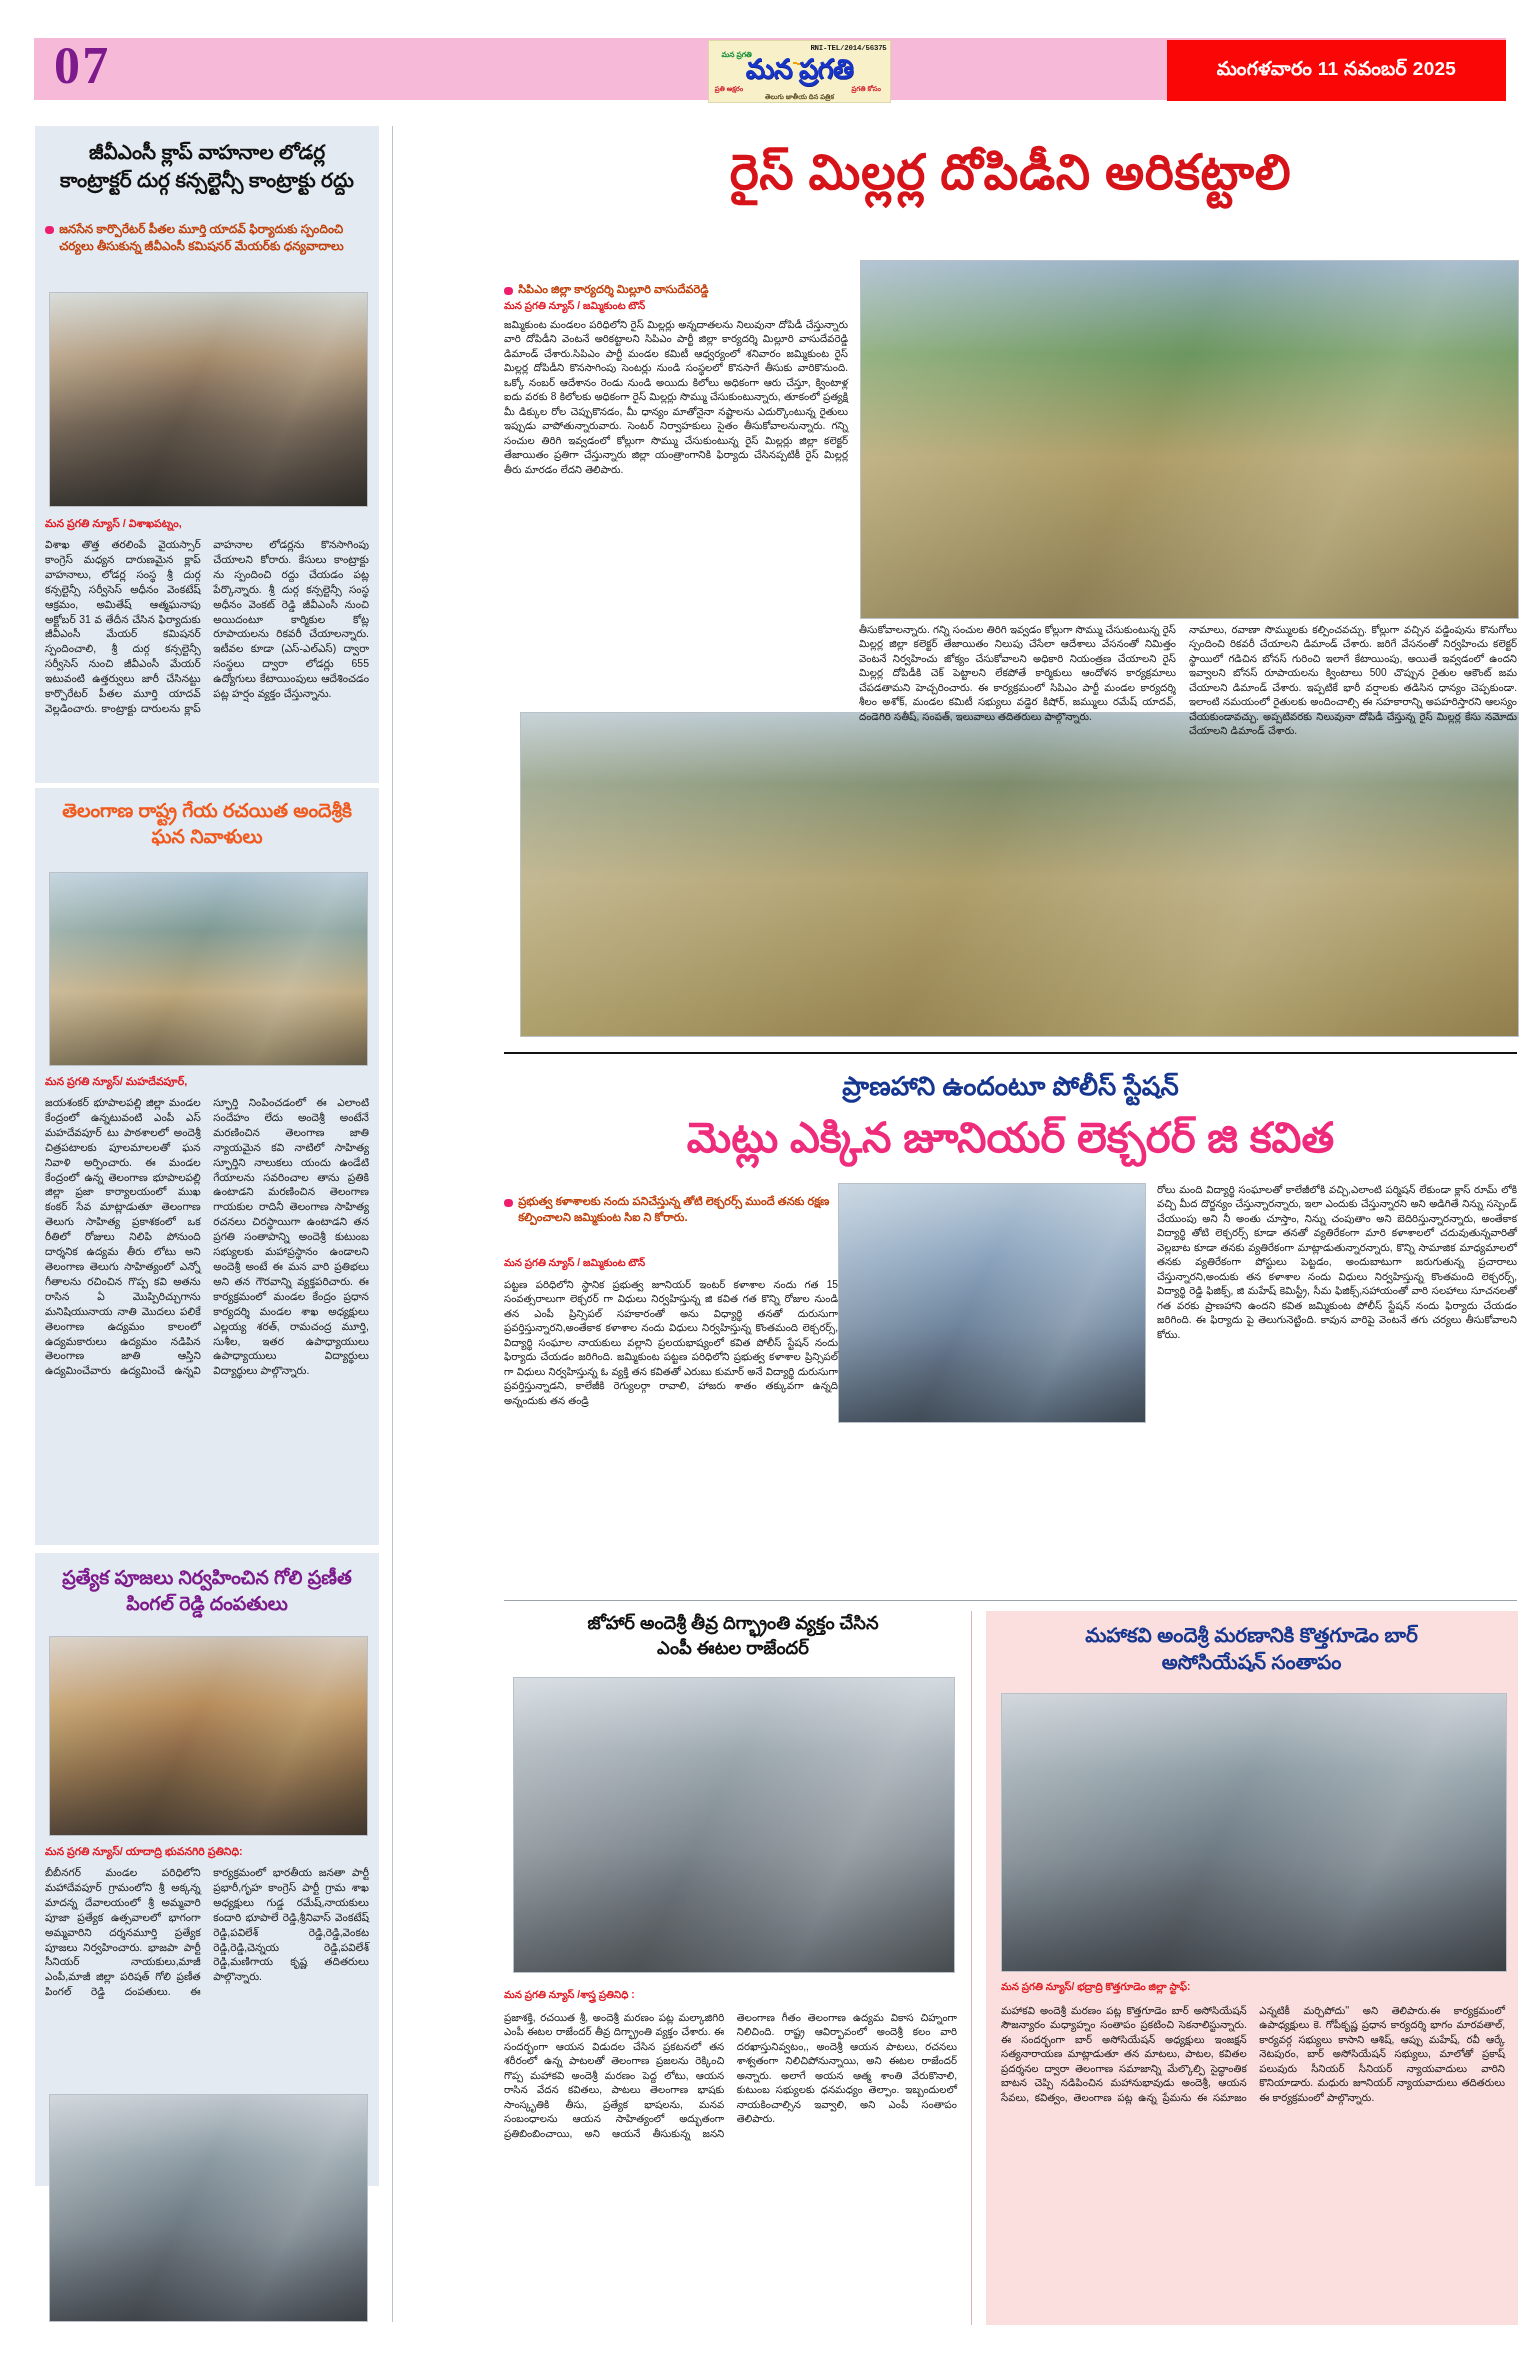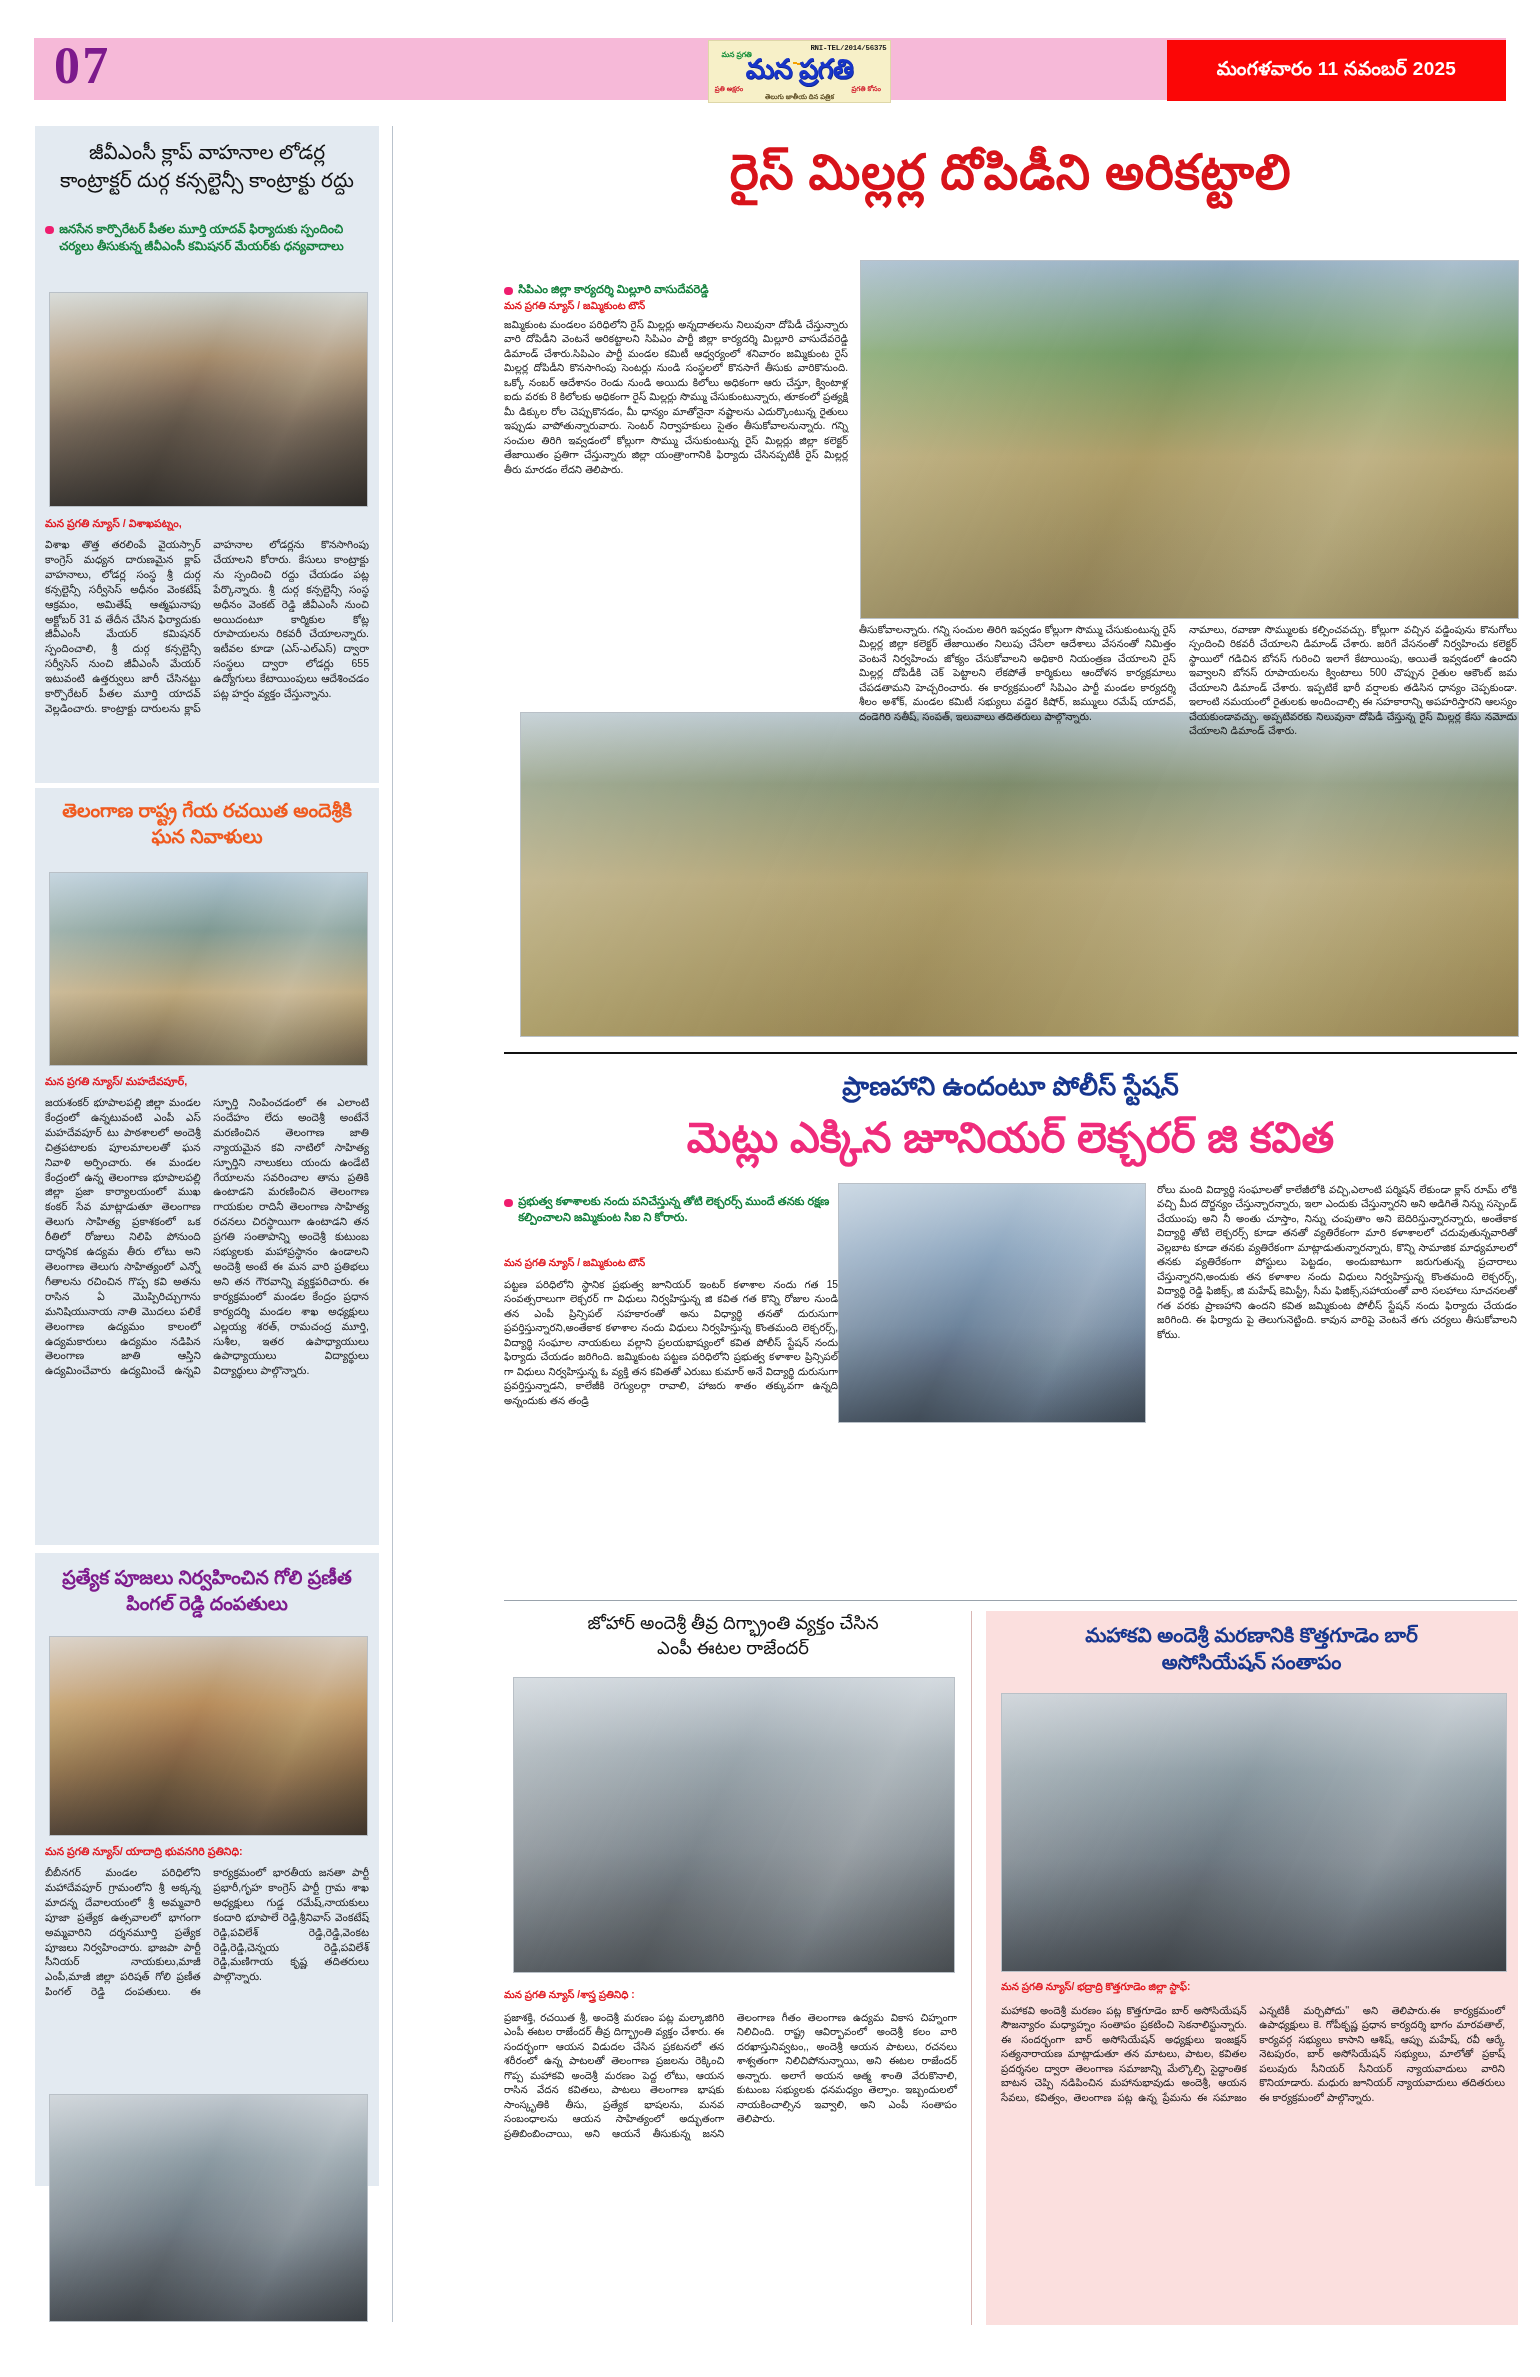--- a/index.html
+++ b/index.html
@@ -72,31 +72,31 @@
   }
   .date-box{
     position:absolute; left:1167px; top:40px; width:339px; height:61px;
     background:#fb0606; color:#fff;
     display:flex; align-items:center; justify-content:center;
     font-size:19px; font-weight:700; letter-spacing:0.3px;
   }
   .shade{ background:#e3eaf1; }
 
   .hl-black{
-    color:#111; font-weight:400; text-align:center; line-height:1.22;
+    color:#111; font-weight:700; text-align:center; line-height:1.22;
   }
   .hl-orange{ color:#f05a1e; font-weight:700; text-align:center; line-height:1.2;}
   .hl-purple{ color:#7d1a8c; font-weight:700; text-align:center; line-height:1.2;}
   .hl-red{ color:#d7131a; font-weight:700; text-align:center; line-height:1.1;}
   .hl-pink{ color:#ef2b7b; font-weight:700; text-align:center; line-height:1.15;}
   .hl-navy{ color:#17368f; font-weight:700; text-align:center; line-height:1.2;}
 
   .bullet-line{
     display:flex; align-items:flex-start; gap:5.7px;
-    font-size:12px; font-weight:700; color:#15803d; line-height:1.38;
+    font-size:12px; font-weight:700; color:#c2410c; line-height:1.38;
   }
   .dot{
     flex:0 0 auto; width:8.5px; height:8.5px; border-radius:50%;
     background:#ef1d6e; margin-top:4.5px;
   }
   .byline{ color:#e01b22; font-weight:700; font-size:10.8px; line-height:1.35;}
   .bodytext{
     font-size:10.8px; color:#151515; line-height:1.42;
     text-align:justify; text-justify:inter-word;
     hyphens:none; word-spacing:0.3px;

